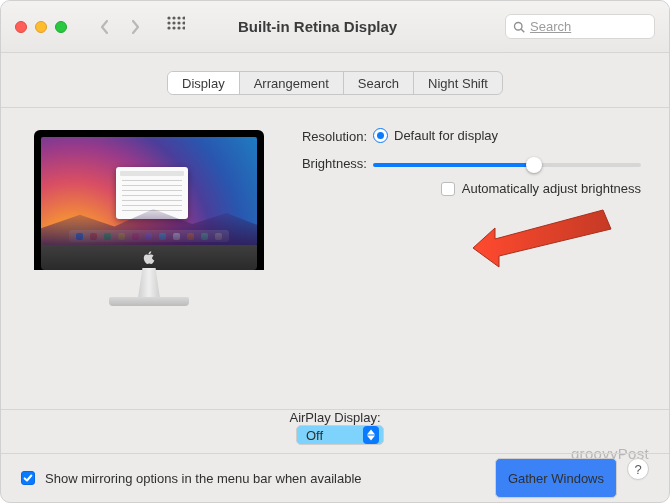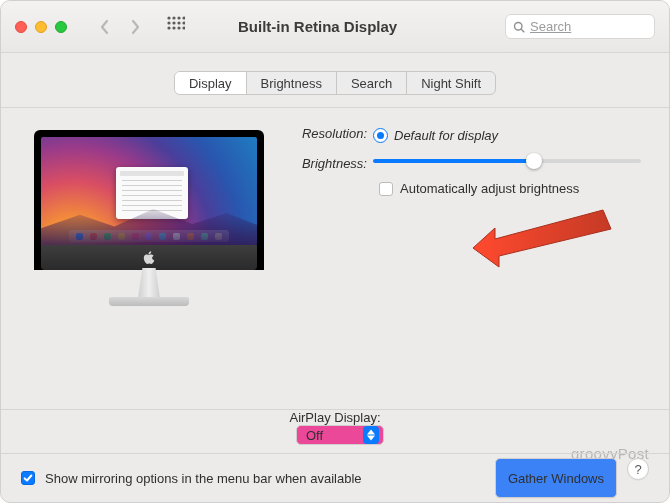--- a/index.html
+++ b/index.html
@@ -101,21 +101,21 @@
     clip-path: polygon(20% 0, 80% 0, 100% 100%, 0 100%);
   }
   .stand::after{
     content:""; position:absolute; left:50%; bottom:6px; transform:translateX(-50%);
     width:80px; height:9px; background:linear-gradient(#d8d8d8,#bcbcbc);
     border-radius:2px 2px 4px 4px;
   }
 
   
   .controls { position:absolute; left:290px; right:28px; top:16px; font-size:13px; color:#2f2f2f; }
-  .row { display:flex; align-items:flex-start; margin-bottom:8px;font-style:italic; }
+  .row { display:flex; align-items:center; margin-bottom:8px; }
   .row-label { width:82px; text-align:right; padding-right:6px; padding-top:2px;}
   .opts { flex:1; }
   .radio-line { display:flex; align-items:center; gap:6px; height:22px;}
   .radio {
     width:15px; height:15px; border-radius:50%;
     border:1px solid #bcbcbc; background:#fff; display:inline-flex;
     align-items:center; justify-content:center; flex-shrink:0;
   }
   .radio.checked { border-color:#0a7aff; }
   .radio.checked::after{ content:""; width:7px; height:7px; border-radius:50%; background:#0a7aff; }
@@ -126,37 +126,37 @@
   .slider-wrap { flex:1; padding-top:5px;}
   .slider {
     position:relative; height:4px; border-radius:2px;
     background:linear-gradient(90deg,#0a7aff 0 60%, #d6d6d6 60% 100%);
   }
   .slider-thumb {
     position:absolute; top:50%; left:60%; transform:translate(-50%,-50%);
     width:16px; height:16px; background:#fff; border-radius:50%;
     box-shadow:0 1px 3px rgba(0,0,0,0.35);
   }
-  .checkbox-line { display:flex; align-items:center; gap:7px; margin-top:10px; margin-left:88px;}
+  .checkbox-line { display:flex; align-items:center; gap:7px; margin-top:10px; margin-left:88px;justify-content:flex-end;}
   .checkbox { width:14px; height:14px; border:1px solid #bcbcbc; border-radius:3px; background:#fff; flex-shrink:0;}
   .checkbox.checked { background:#0a7aff; border-color:#0769e3; display:flex; align-items:center; justify-content:center;}
   .checkbox.checked svg { width:10px; height:10px; color:#fff;}
 
   
   .anno-arrow { position:absolute; left:472px; top:96px; pointer-events:none; }
 
   
   .bottom1 {
     position:absolute; left:0; right:0; bottom:49px; height:44px;
     border-top:1px solid #d6d5d3;
     display:flex; align-items:center; padding: 0 20px;
     font-size:13px; color:#2f2f2f;flex-direction:column;
   }
   .select {
-    height:22px; background:#ec4899; border:1px solid #cfcecc; border-radius:5px;
+    height:22px; background:#7dd3fc; border:1px solid #cfcecc; border-radius:5px;
     display:inline-flex; align-items:center; padding:0 4px 0 9px; gap:40px; margin-left:10px;
     font-size:13px;
   }
   .select-arrows {
     width:16px; height:18px; border-radius:4px; background:#0a7aff;
     display:flex; flex-direction:column; align-items:center; justify-content:center; gap:0px;
   }
   .select-arrows svg{ width:8px; height:6px; color:#fff; display:block;}
   .watermark { margin-left:auto; color:#b8b7b5; font-size:15px; letter-spacing:0.3px;}
 
@@ -225,21 +225,21 @@
       <span>Search</span>
     </div>
   </div>
 
   <div class="tabstrip-wrap">
     <div class="tabstrip">
       <div class="tab active">
           <span>Display</span>
         </div>
       <div class="tab">
-          <span>Brightness</span>
+          <span>Arrangement</span>
         </div>
       <div class="tab">
           <span>Search</span>
         </div>
       <div class="tab">
           <span>Night Shift</span>
         </div>
     </div>
   </div>
   <div class="hline"></div>

